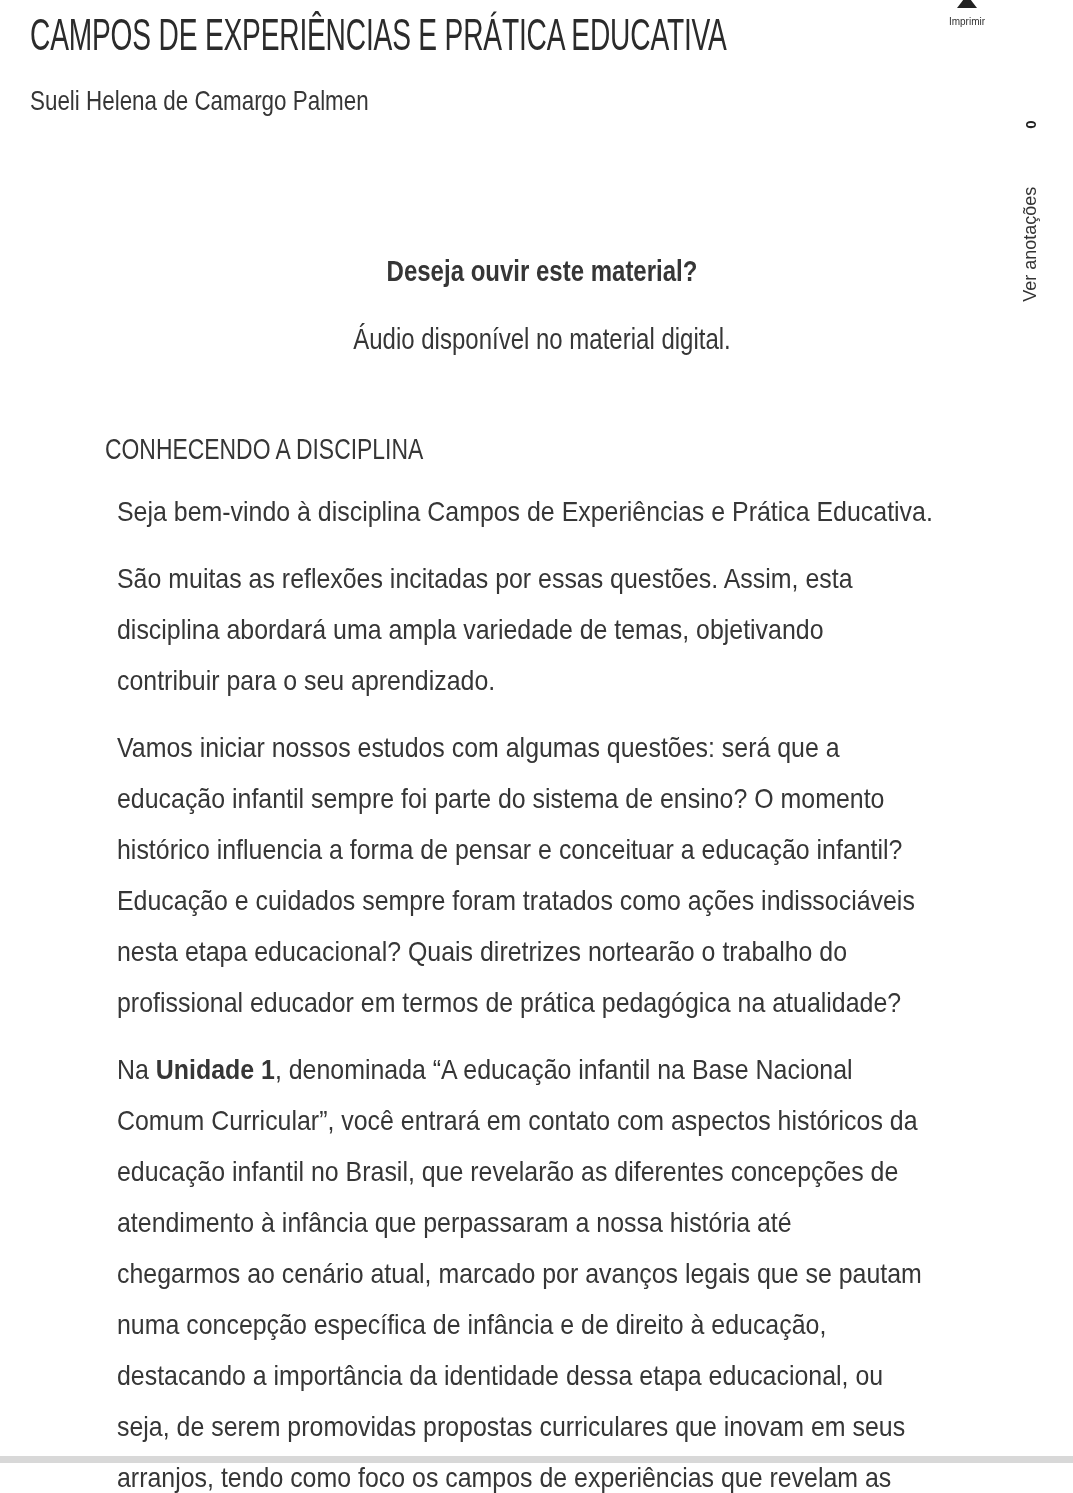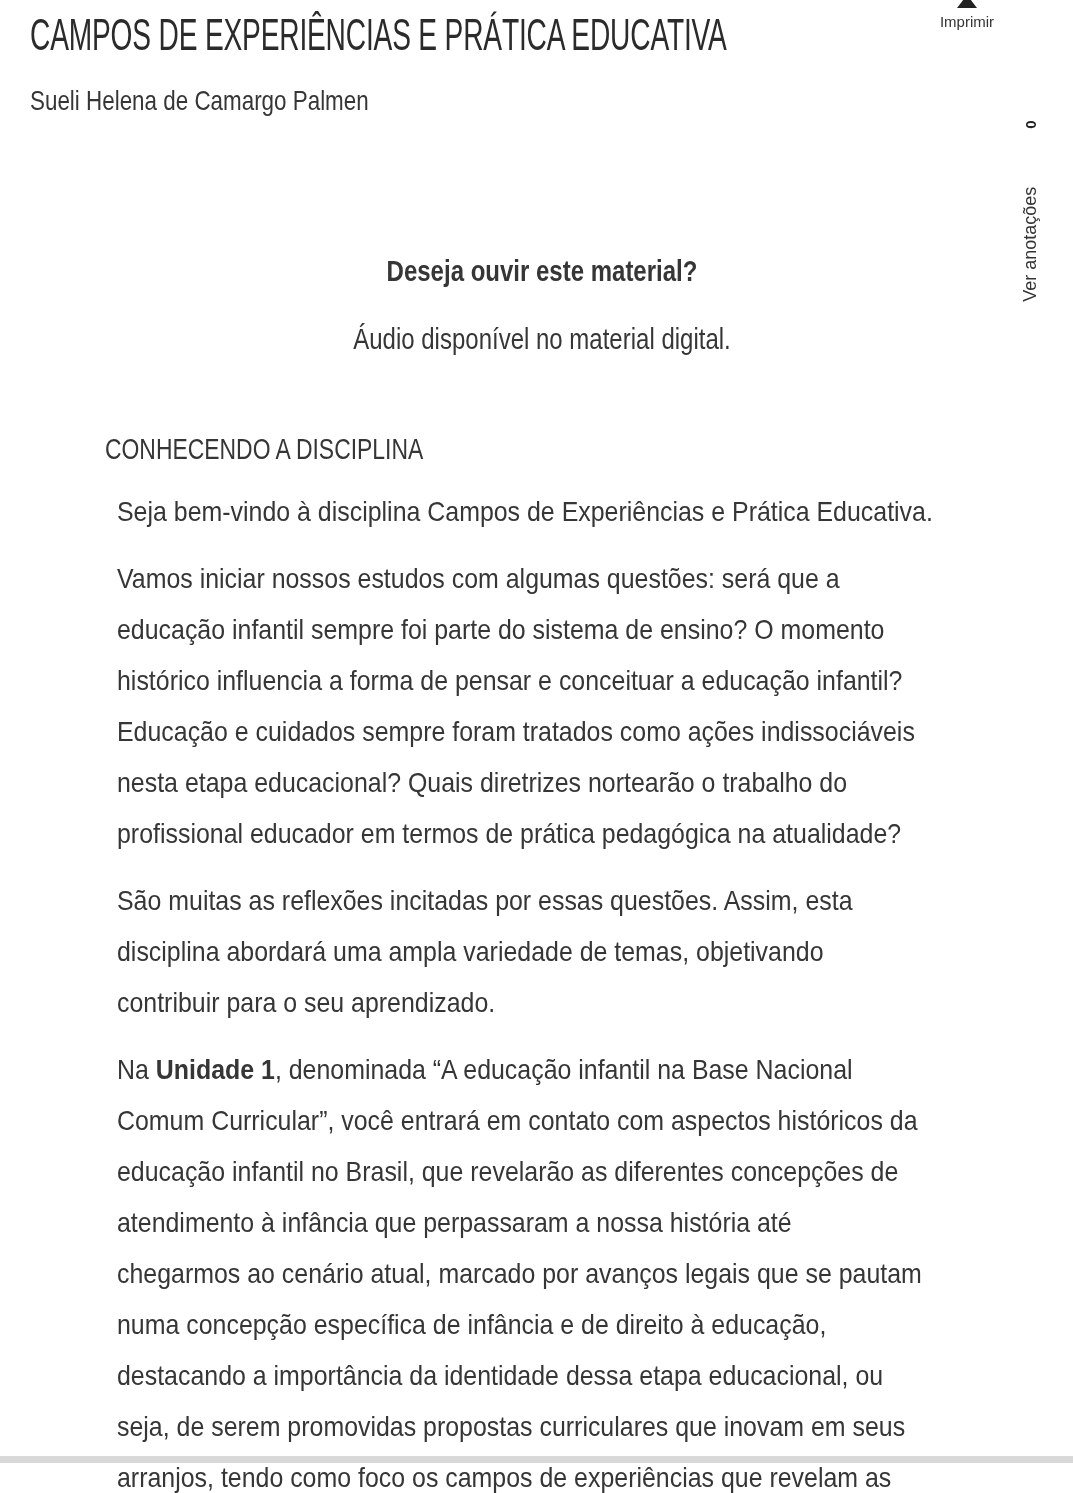--- a/index.html
+++ b/index.html
@@ -29,21 +29,21 @@
     text-align:center; cursor:pointer;
   }
   .print-icon {
     width:0; height:0; margin:0 auto;
     border-left:10px solid transparent;
     border-right:10px solid transparent;
     border-bottom:13px solid var(--icon,#222222);
   }
   .print-label {
     margin-top:5px;
-    font-size:15px; line-height:18px; color:#333333;
+    font-size:10px; line-height:18px; color:#333333;
   }
   .annot-btn {
     position:absolute; left:1030px; top:211px;
     transform:translate(-50%,-50%) rotate(-90deg);
     display:flex; align-items:center; gap:58px;
     white-space:nowrap; cursor:pointer;
   }
   .annot-label { font-size:18px; color:#333333; }
   .annot-count { font-size:15px; font-weight:700; color:#222222; }
   .audio-block {
@@ -104,31 +104,31 @@
   <div class="audio-n">Áudio disponível no material digital.</div>
 </div>
 
 <div class="content">
   <div class="section-heading">CONHECENDO A DISCIPLINA</div>
   <div>
       <div class="para">
         <div class="line"><span>Seja bem-vindo à disciplina Campos de Experiências e Prática Educativa.</span></div>
       </div>
       <div class="para">
+        <div class="line"><span>São muitas as reflexões incitadas por essas questões. Assim, esta</span></div>
+        <div class="line"><span>disciplina abordará uma ampla variedade de temas, objetivando</span></div>
+        <div class="line"><span>contribuir para o seu aprendizado.</span></div>
+      </div>
+      <div class="para">
         <div class="line"><span>Vamos iniciar nossos estudos com algumas questões: será que a</span></div>
         <div class="line"><span>educação infantil sempre foi parte do sistema de ensino? O momento</span></div>
         <div class="line"><span>histórico influencia a forma de pensar e conceituar a educação infantil?</span></div>
         <div class="line"><span>Educação e cuidados sempre foram tratados como ações indissociáveis</span></div>
         <div class="line"><span>nesta etapa educacional? Quais diretrizes nortearão o trabalho do</span></div>
         <div class="line"><span>profissional educador em termos de prática pedagógica na atualidade?</span></div>
-      </div>
-      <div class="para">
-        <div class="line"><span>São muitas as reflexões incitadas por essas questões. Assim, esta</span></div>
-        <div class="line"><span>disciplina abordará uma ampla variedade de temas, objetivando</span></div>
-        <div class="line"><span>contribuir para o seu aprendizado.</span></div>
       </div>
       <div class="para">
         <div class="line"><span>Na </span><span class="b">Unidade 1</span><span>, denominada “A educação infantil na Base Nacional</span></div>
         <div class="line"><span>Comum Curricular”, você entrará em contato com aspectos históricos da</span></div>
         <div class="line"><span>educação infantil no Brasil, que revelarão as diferentes concepções de</span></div>
         <div class="line"><span>atendimento à infância que perpassaram a nossa história até</span></div>
         <div class="line"><span>chegarmos ao cenário atual, marcado por avanços legais que se pautam</span></div>
         <div class="line"><span>numa concepção específica de infância e de direito à educação,</span></div>
         <div class="line"><span>destacando a importância da identidade dessa etapa educacional, ou</span></div>
         <div class="line"><span>seja, de serem promovidas propostas curriculares que inovam em seus</span></div>

